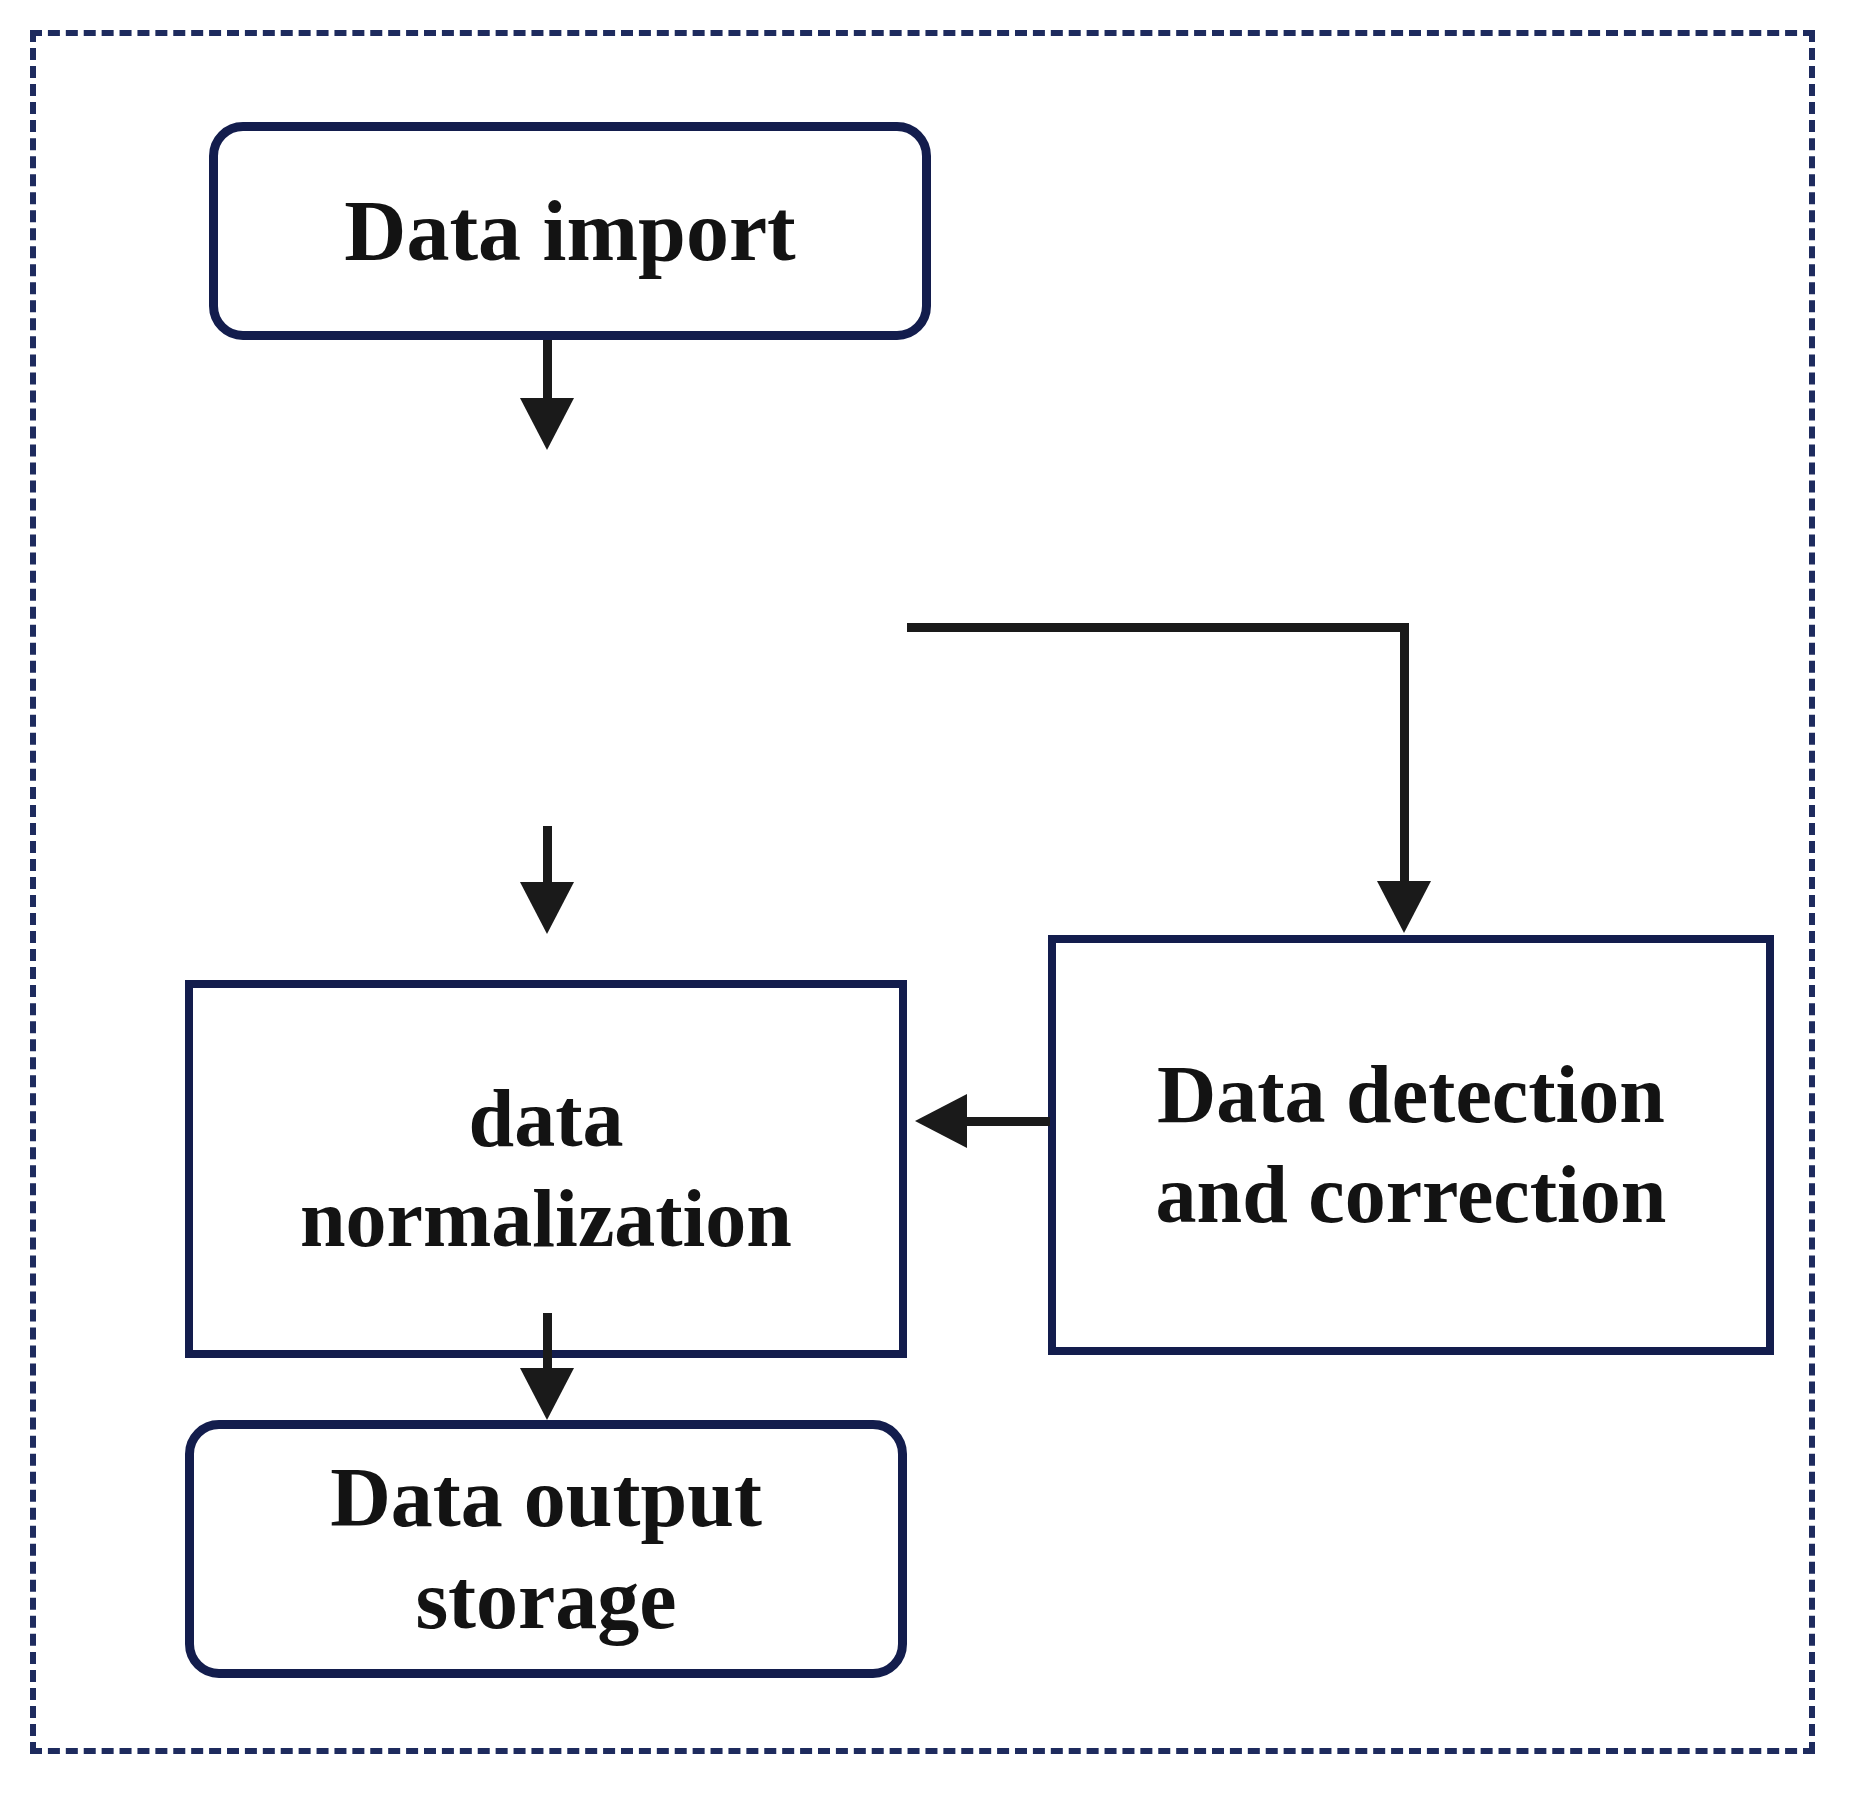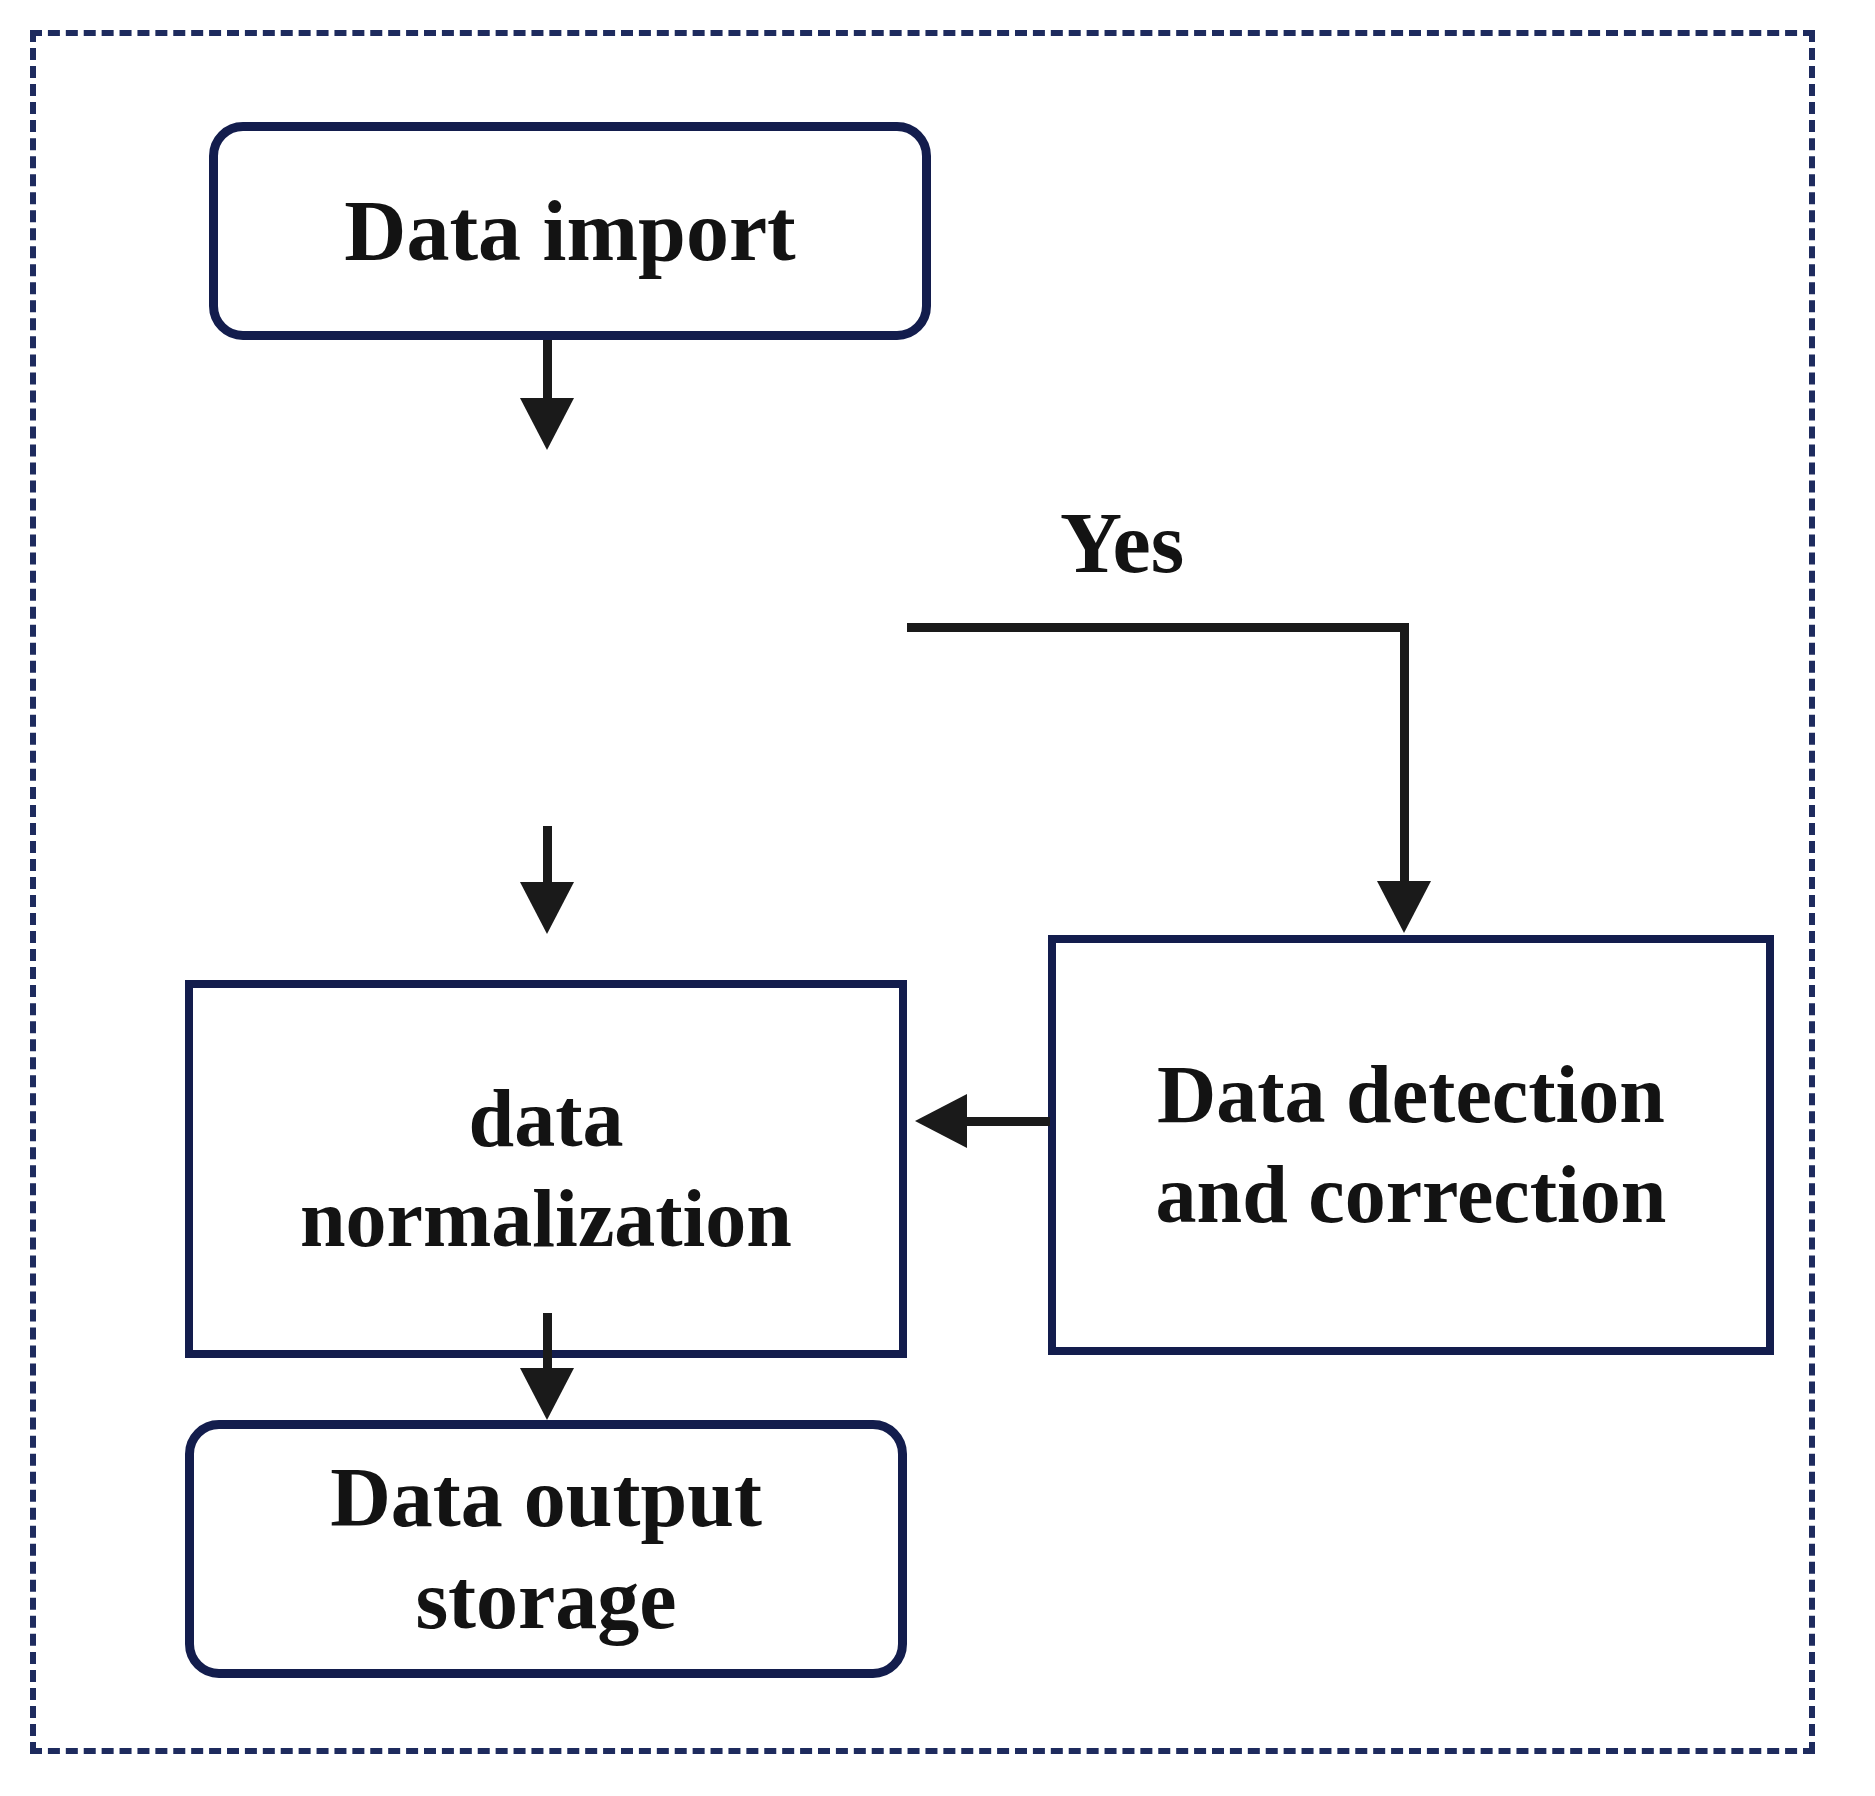--- a/index.html
+++ b/index.html
@@ -107,21 +107,20 @@
 
   <div class="line vline1"></div>
   <div class="head head-down head1"></div>
 
   <div class="line vline2"></div>
   <div class="head head-down head2"></div>
 
   <div class="line yes-h"></div>
   <div class="line yes-v"></div>
   <div class="head head-down head-yes"></div>
-  <div class="edge-label label-yes">Yes</div>
 
   <div class="line back-h"></div>
   <div class="head head-left"></div>
 
   <div class="line vline3"></div>
   <div class="head head-down head3"></div>
 
 </div>
 
 </body></html>

